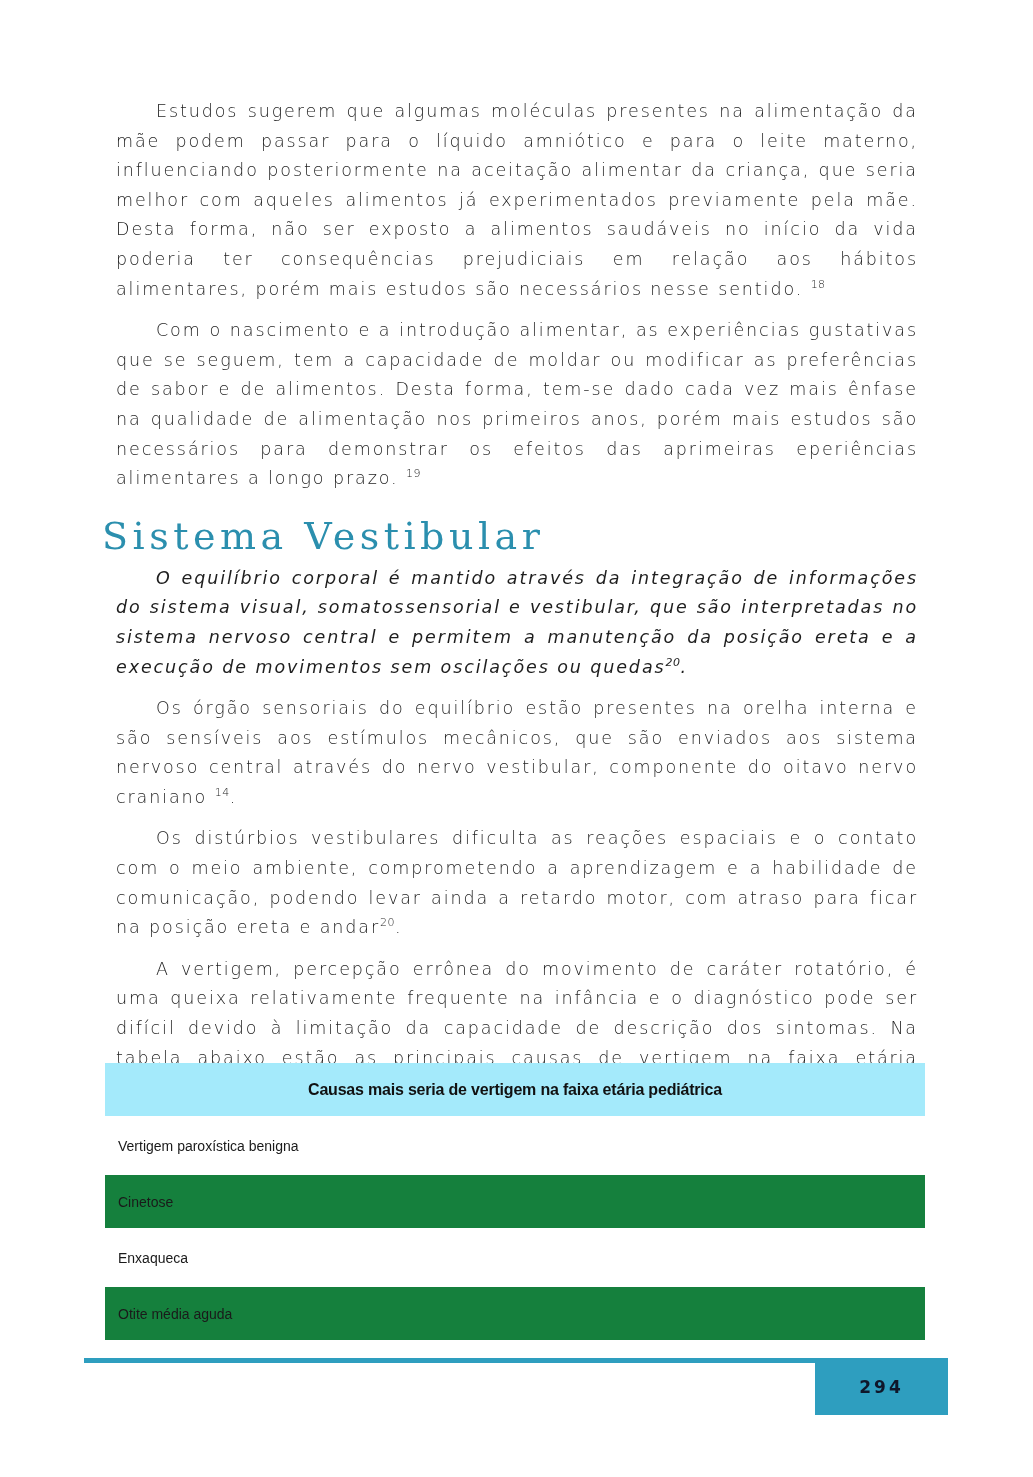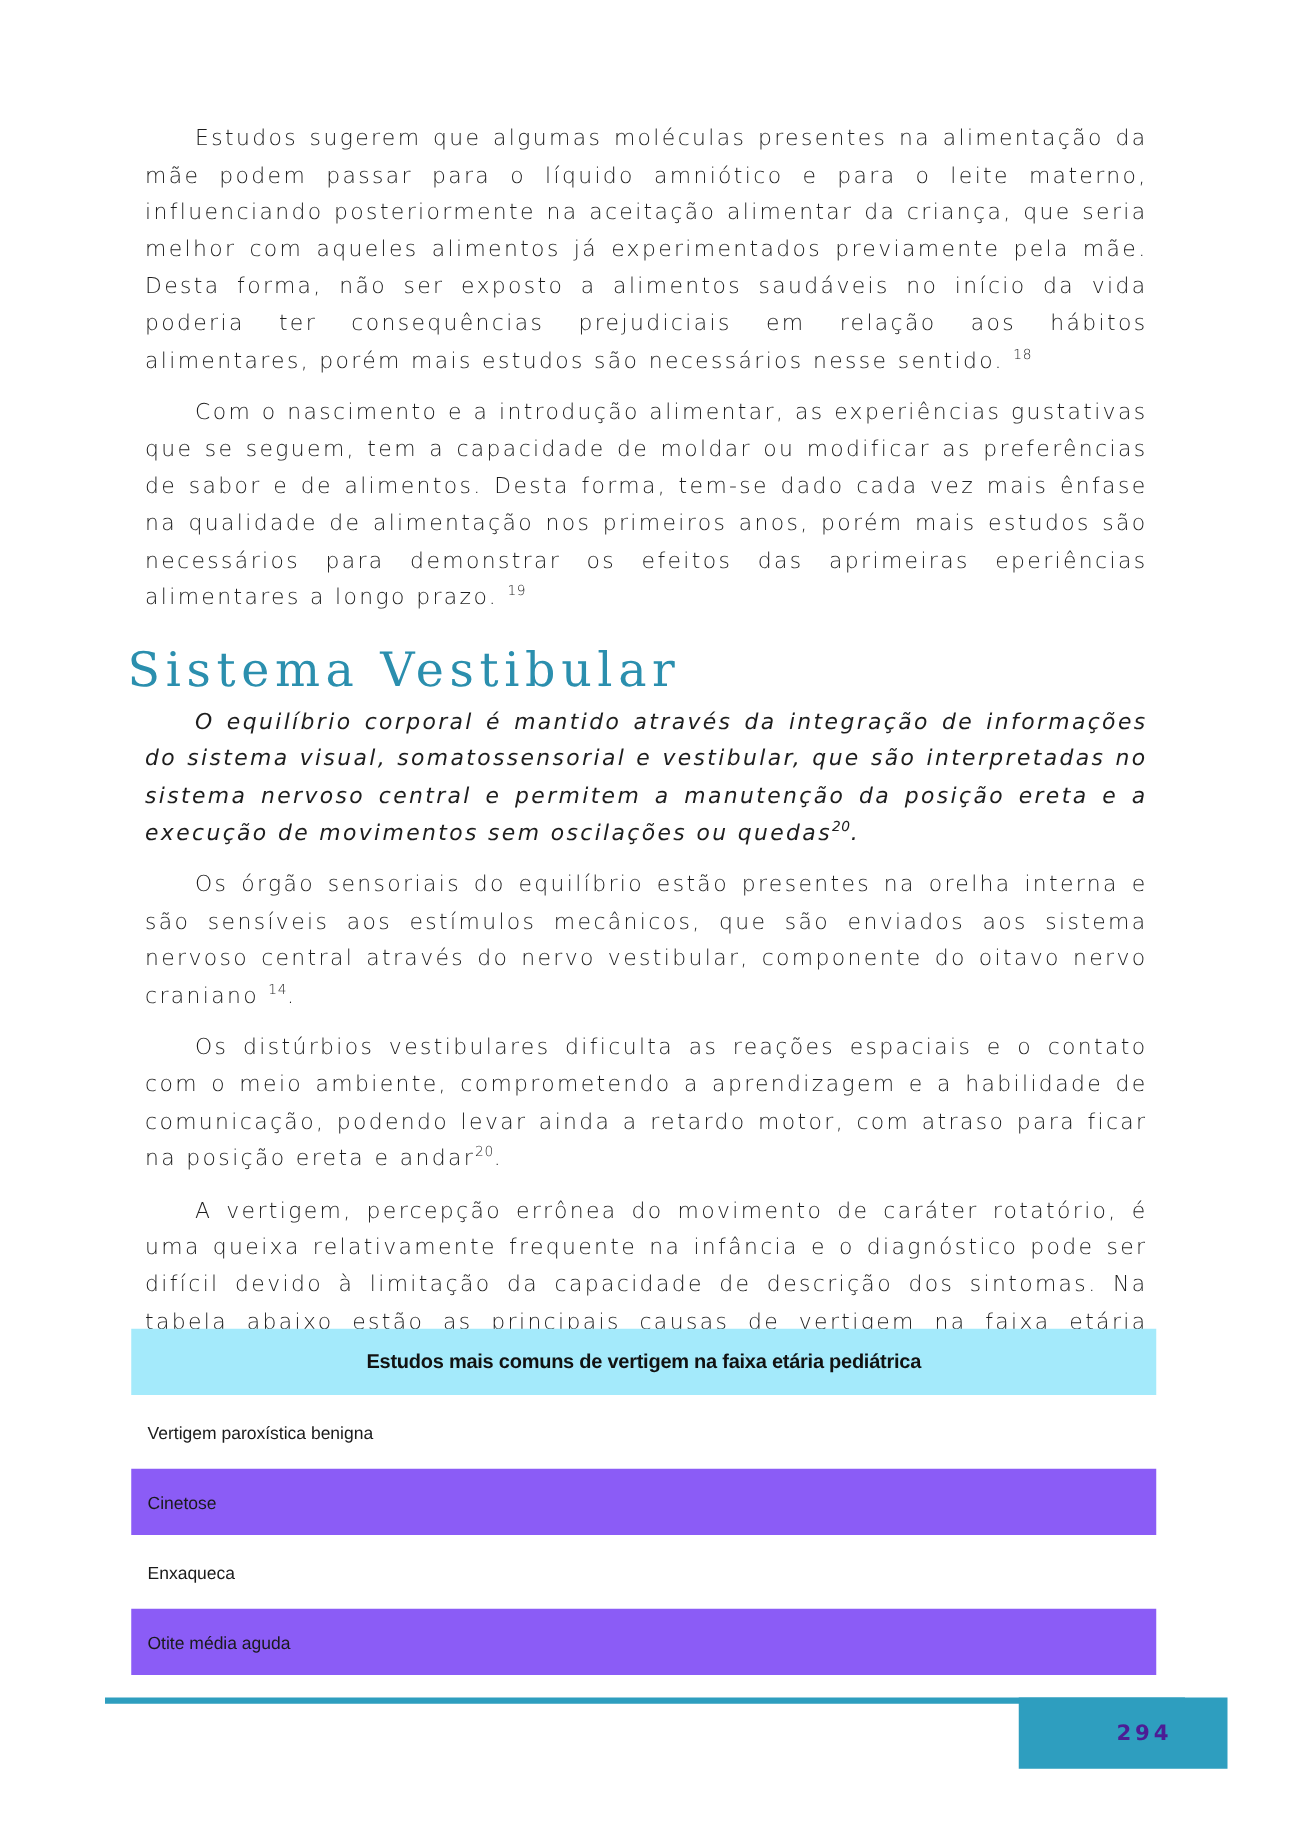--- a/index.html
+++ b/index.html
@@ -70,65 +70,64 @@
   .table-row {
     height: 53px;
     margin-top: 3px;
     display: flex;
     align-items: center;
     padding-left: 13px;
     font-family: "Liberation Sans", sans-serif;
     font-size: 14px;
     color: #1a1a1a;
   }
-  .table-row.alt { background: #8b5cf6; }
+  .table-row.alt { background: #15803d; }
 
   .footer-line {
     position: absolute;
     left: 84px;
     top: 1358px;
     width: 864px;
     height: 5px;
     background: #2e9ebf;
   }
   .page-number-box {
     position: absolute;
     left: 815px;
     top: 1358px;
     width: 133px;
     height: 57px;
     background: #2e9ebf;
     display: flex;
     align-items: center;
     justify-content: center;
-    color: #4c1d95;
+    color: #0f172a;
     font-family: "DejaVu Sans", sans-serif;
     font-weight: bold;
     font-size: 17px;
     letter-spacing: 3px;
-    padding-left: 34px;
   }
 </style>
 </head>
 <body>
 
 <div class="content">
   <p class="para"><span>Estudos sugerem que algumas moléculas presentes na alimentação da mãe podem passar para o líquido amniótico e para o leite materno, influenciando posteriormente na aceitação alimentar da criança, que seria melhor com aqueles alimentos já experimentados previamente pela mãe. Desta forma, não ser exposto a alimentos saudáveis no início da vida poderia ter consequências prejudiciais em relação aos hábitos alimentares, porém mais estudos são necessários nesse sentido. </span><sup>18</sup></p>
   <p class="para"><span>Com o nascimento e a introdução alimentar, as experiências gustativas que se seguem, tem a capacidade de moldar ou modificar as preferências de sabor e de alimentos. Desta forma, tem-se dado cada vez mais ênfase na qualidade de alimentação nos primeiros anos, porém mais estudos são necessários para demonstrar os efeitos das aprimeiras eperiências alimentares a longo prazo. </span><sup>19</sup></p>
 
   <h1 class="section-title">Sistema Vestibular</h1>
 
   <p class="para"><span>O equilíbrio corporal é mantido através da integração de informações do sistema visual, somatossensorial e vestibular, que são interpretadas no sistema nervoso central e permitem a manutenção da posição ereta e a execução de movimentos sem oscilações ou quedas</span><sup>20</sup><span>.</span></p>
   <p class="para"><span> Os órgão sensoriais do equilíbrio estão presentes na orelha interna e são sensíveis aos estímulos mecânicos, que são enviados aos sistema nervoso central através do nervo vestibular, componente do oitavo nervo craniano </span><sup>14</sup><span>.</span></p>
   <p class="para"><span>Os distúrbios vestibulares dificulta as reações espaciais e o contato com o meio ambiente, comprometendo a aprendizagem e a habilidade de comunicação, podendo levar ainda a retardo motor, com atraso para ficar na posição ereta e andar</span><sup>20</sup><span>.</span></p>
   <p class="para"><span> A vertigem, percepção errônea do movimento de caráter rotatório, é uma queixa relativamente frequente na infância e o diagnóstico pode ser difícil devido à limitação da capacidade de descrição dos sintomas. Na tabela abaixo estão as principais causas de vertigem na faixa etária pediátrica </span><sup>14</sup><span>:</span></p>
 </div>
 
 <div class="table">
-  <div class="table-header">Estudos mais comuns de vertigem na faixa etária pediátrica</div>
+  <div class="table-header">Causas mais seria de vertigem na faixa etária pediátrica</div>
   <div class="table-row">Vertigem paroxística benigna</div>
   <div class="table-row alt">Cinetose</div>
   <div class="table-row">Enxaqueca</div>
   <div class="table-row alt">Otite média aguda</div>
 </div>
 
 <div class="footer-line"></div>
 <div class="page-number-box">
   <span>294</span>
 </div>

